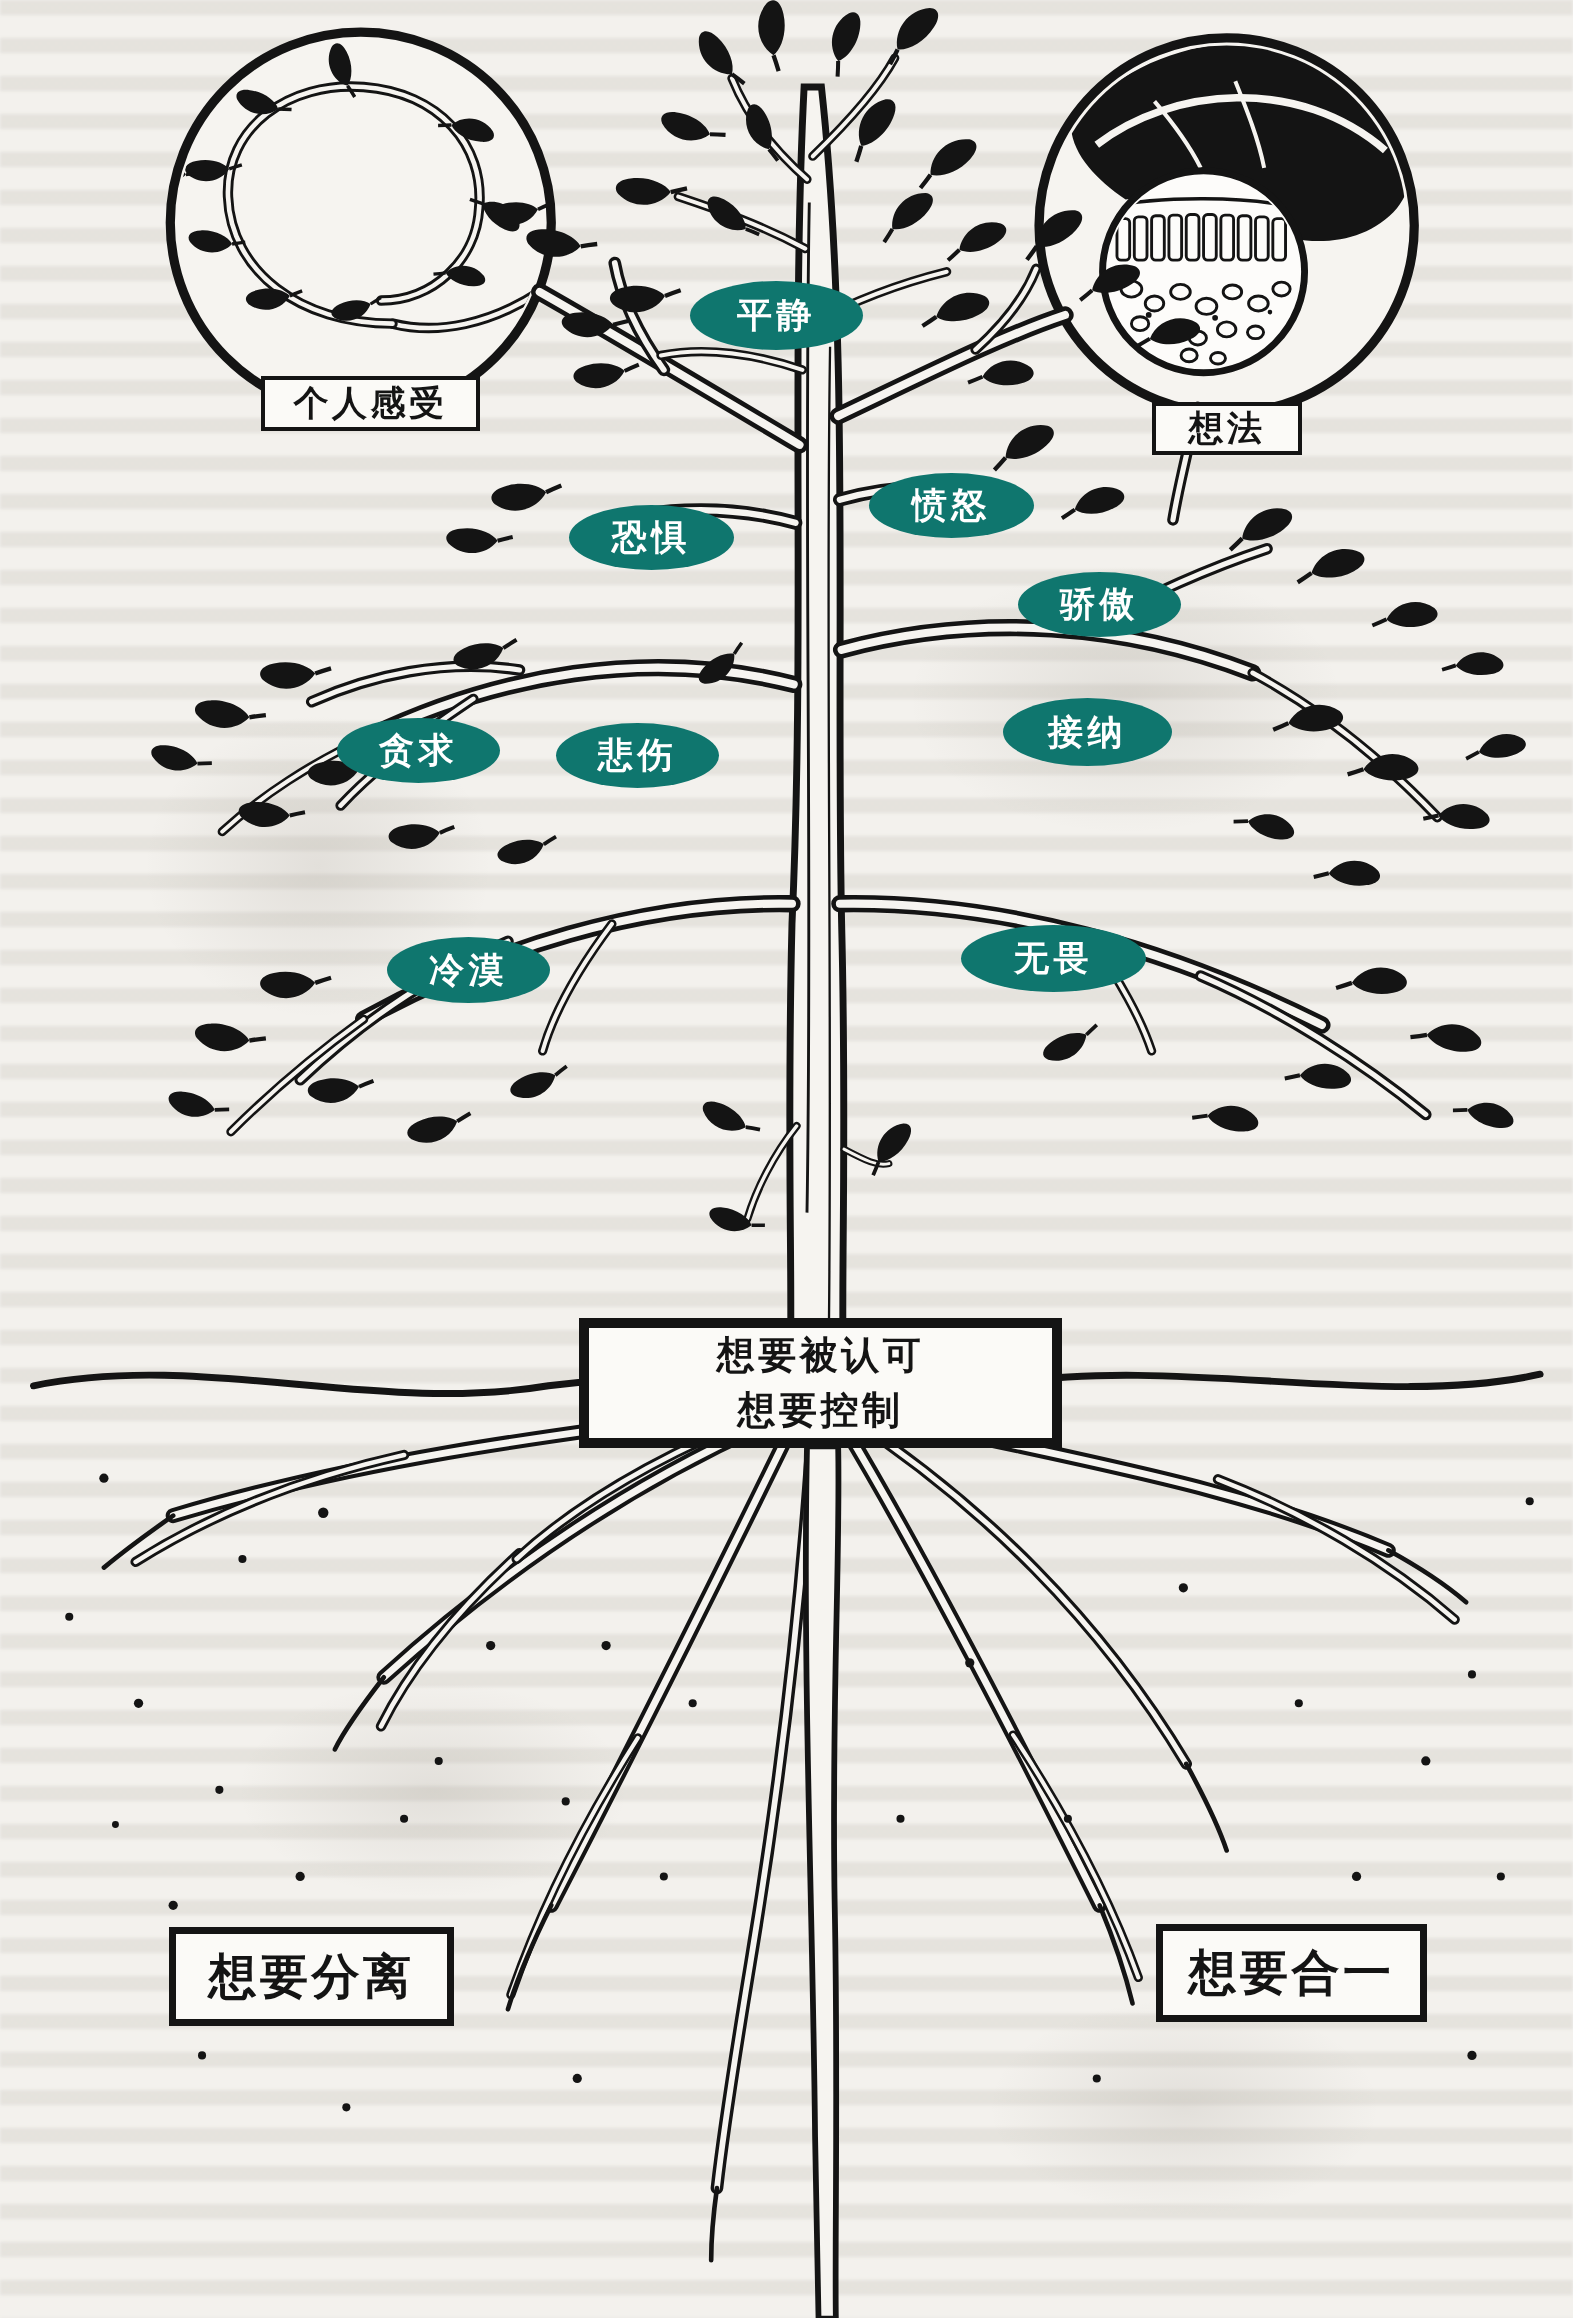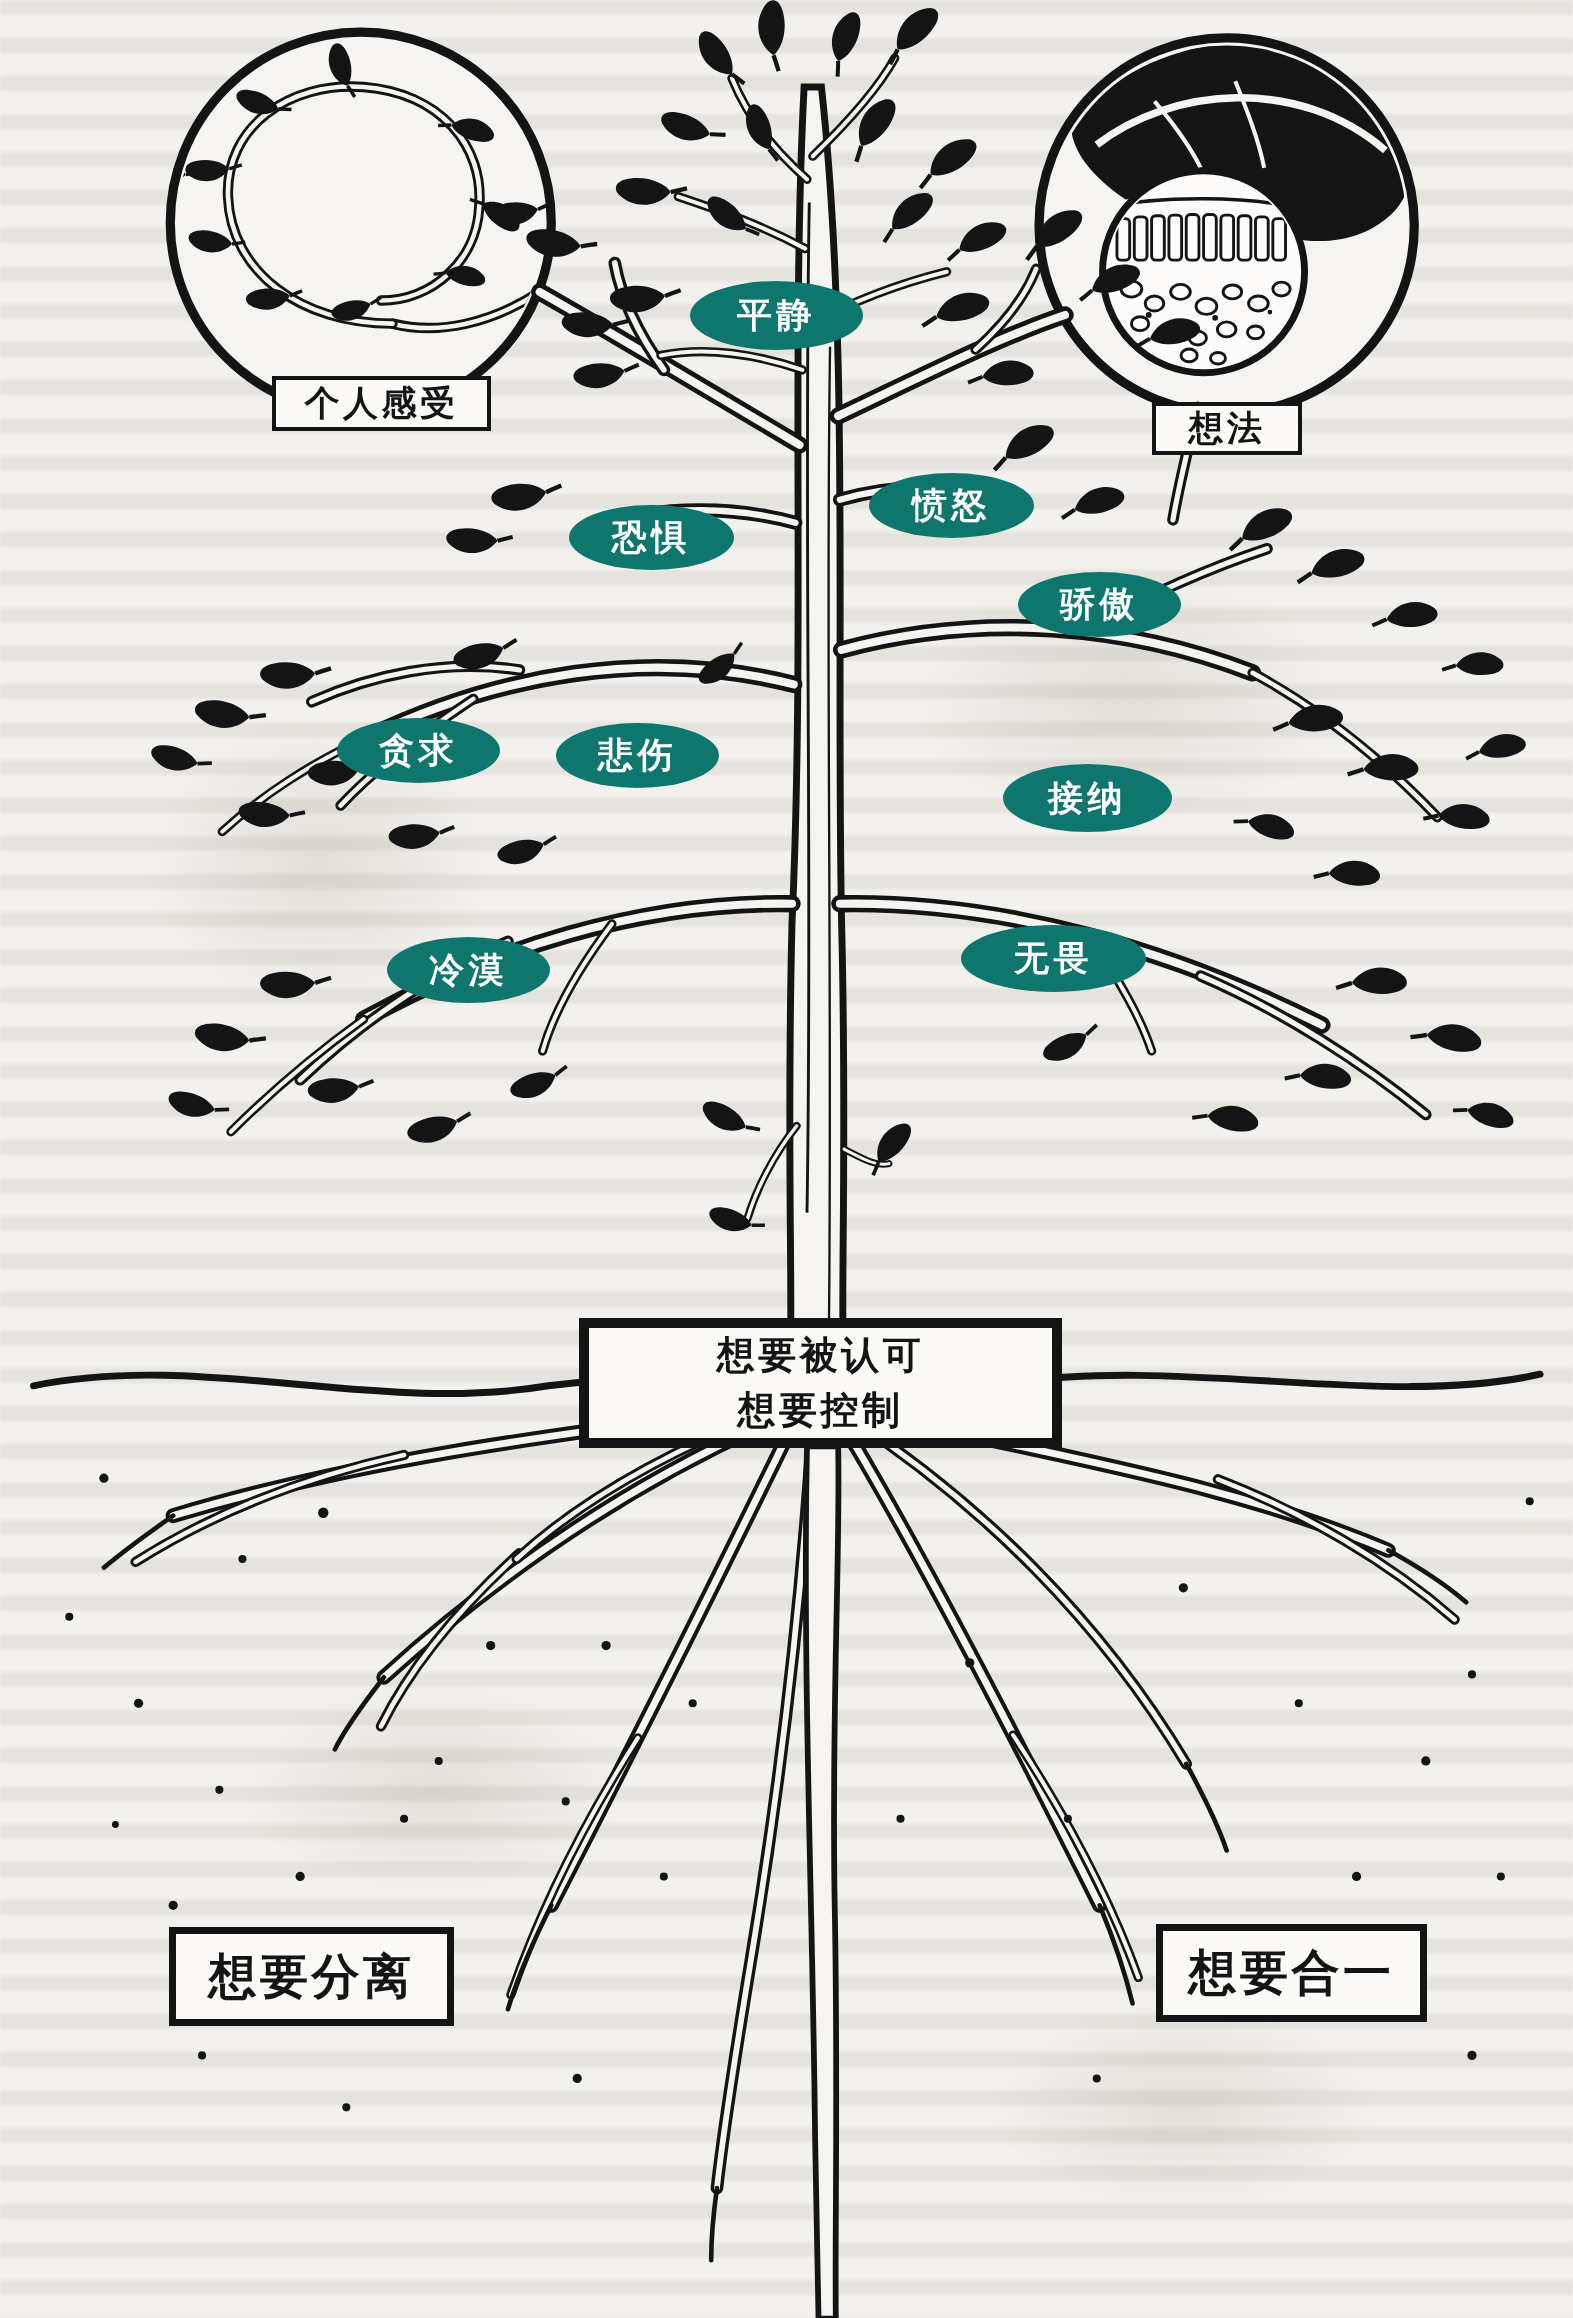--- a/index.html
+++ b/index.html
@@ -319,34 +319,34 @@
       <circle cx="2650" cy="2600" r="7"></circle>
         <circle cx="120" cy="2800" r="7"></circle>
         <circle cx="2550" cy="3560" r="8"></circle>
       <circle cx="1900" cy="3600" r="7"></circle>
         <circle cx="1000" cy="3600" r="8"></circle>
         <circle cx="600" cy="3650" r="7"></circle>
       <circle cx="350" cy="3560" r="7"></circle>
     </g>
   </svg>
 
-  <div class="wbox small" style="left:272px;top:376px;width:219px;height:55px;border-width:4.6px;align-items:flex-end;">
+  <div class="wbox small" style="left:261px;top:376px;width:219px;height:55px;border-width:4.6px;align-items:flex-end;">
     <span>个人感受</span>
   </div>
   <div class="wbox small" style="left:1152px;top:402px;width:150px;height:53px;border-width:4.6px;">
     <span>想法</span>
   </div>
 
   <div class="oval" style="left:690px;top:281px;width:173px;height:69px;">平静</div>
   <div class="oval" style="left:569px;top:505px;width:165px;height:65px;">恐惧</div>
   <div class="oval" style="left:869px;top:473px;width:165px;height:65px;">愤怒</div>
   <div class="oval" style="left:1018px;top:572px;width:163px;height:65px;">骄傲</div>
   <div class="oval" style="left:337px;top:718px;width:163px;height:65px;">贪求</div>
   <div class="oval" style="left:556px;top:723px;width:163px;height:65px;">悲伤</div>
-  <div class="oval" style="left:1003px;top:764px;width:169px;height:68px;">接纳</div>
+  <div class="oval" style="left:1003px;top:698px;width:169px;height:68px;">接纳</div>
   <div class="oval" style="left:387px;top:937px;width:163px;height:66px;">冷漠</div>
   <div class="oval" style="left:961px;top:925px;width:185px;height:67px;">无畏</div>
 
   <div class="wbox trunk" style="left:579px;top:1318px;width:483px;height:130px;">
     <span>想要被认可</span>
     <span>想要控制</span>
   </div>
 
   <div class="wbox bottom" style="left:169px;top:1927px;width:285px;height:99px;">想要分离</div>
   <div class="wbox bottom" style="left:1156px;top:1924px;width:271px;height:98px;">想要合一</div>

